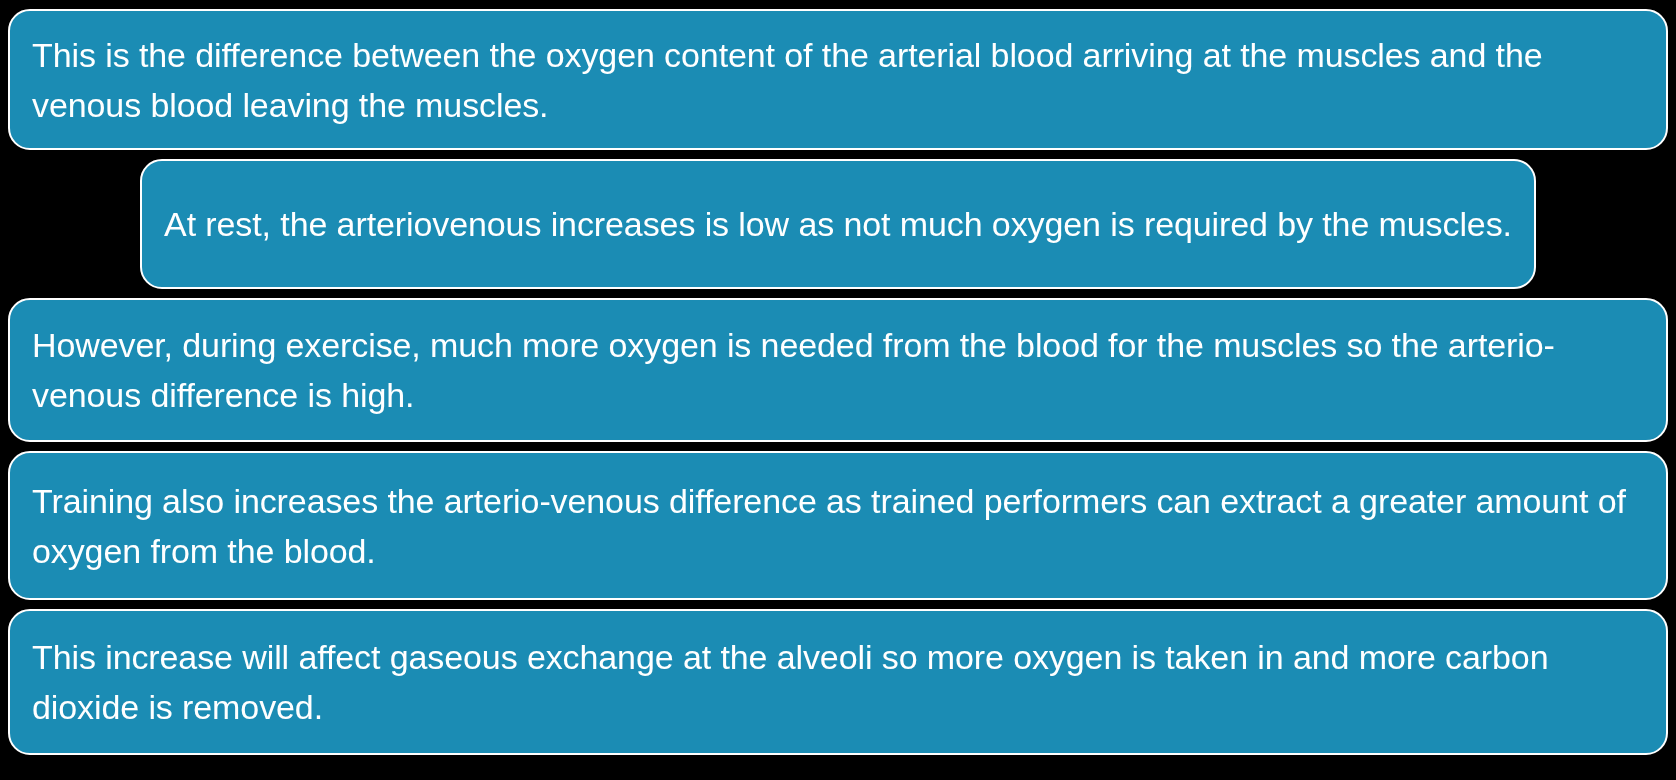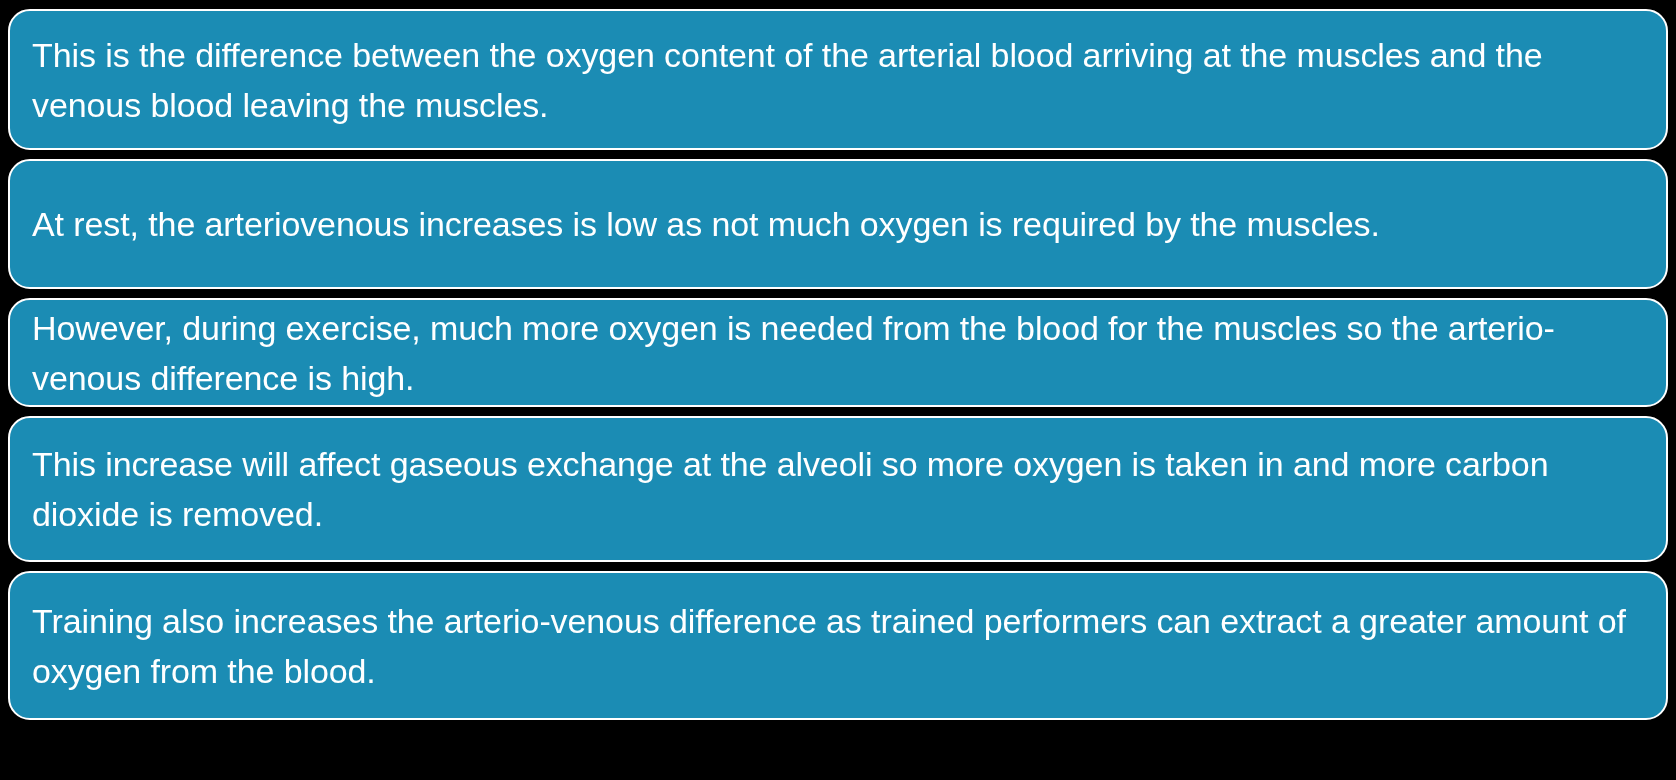--- a/index.html
+++ b/index.html
@@ -17,39 +17,40 @@
   #slide {
     position: relative;
     width: 1676px;
     height: 780px;
     background: #000000;
     box-sizing: border-box;
     padding: 9px 8px 8px 8px;
     display: flex;
     flex-direction: column;
     gap: 9px;
+    align-items: center;
   }
 
   .callout-box {
     position: relative;
     background: #1B8CB4;
     border: 2px solid #FFFFFF;
     border-radius: 22px;
     box-sizing: border-box;
     display: flex;
     flex-direction: column;
     justify-content: center;
     padding: 4px 22px 4px 22px;
     color: #FFFFFF;
     flex: 0 0 auto;
   }
 
   .box-1 { height: 141px; }
   .box-2 { height: 130px; }
-  .box-3 { height: 109px; }
+  .box-3 { height: 144px; }
   .box-4 { height: 146px; }
   .box-5 { height: 149px; }
 
   .callout-text {
     font-size: 34px;
     line-height: 50px;
     letter-spacing: -0.1px;
     color: #FFFFFF;
     white-space: pre-wrap;
     font-weight: 400;
@@ -70,21 +71,21 @@
   </div>
 
   <div class="callout-box box-2">
     <div class="callout-text">At rest, the arteriovenous increases is low as not much oxygen is required by the muscles.</div>
   </div>
 
   <div class="callout-box box-3">
     <div class="callout-text">However, during exercise, much more oxygen is needed from the blood for the muscles so the arterio-venous difference is high.</div>
   </div>
 
+  <div class="callout-box box-5">
+    <div class="callout-text">Training also increases the arterio-venous difference as trained performers can extract a greater amount of oxygen from the blood.</div>
+  </div>
+
   <div class="callout-box box-4">
     <div class="callout-text">This increase will affect gaseous exchange at the alveoli so more oxygen is taken in and more carbon dioxide is removed.</div>
-  </div>
-
-  <div class="callout-box box-5">
-    <div class="callout-text">Training also increases the arterio-venous difference as trained performers can extract a greater amount of oxygen from the blood.</div>
   </div>
 
 </div>
 
 </body></html>

